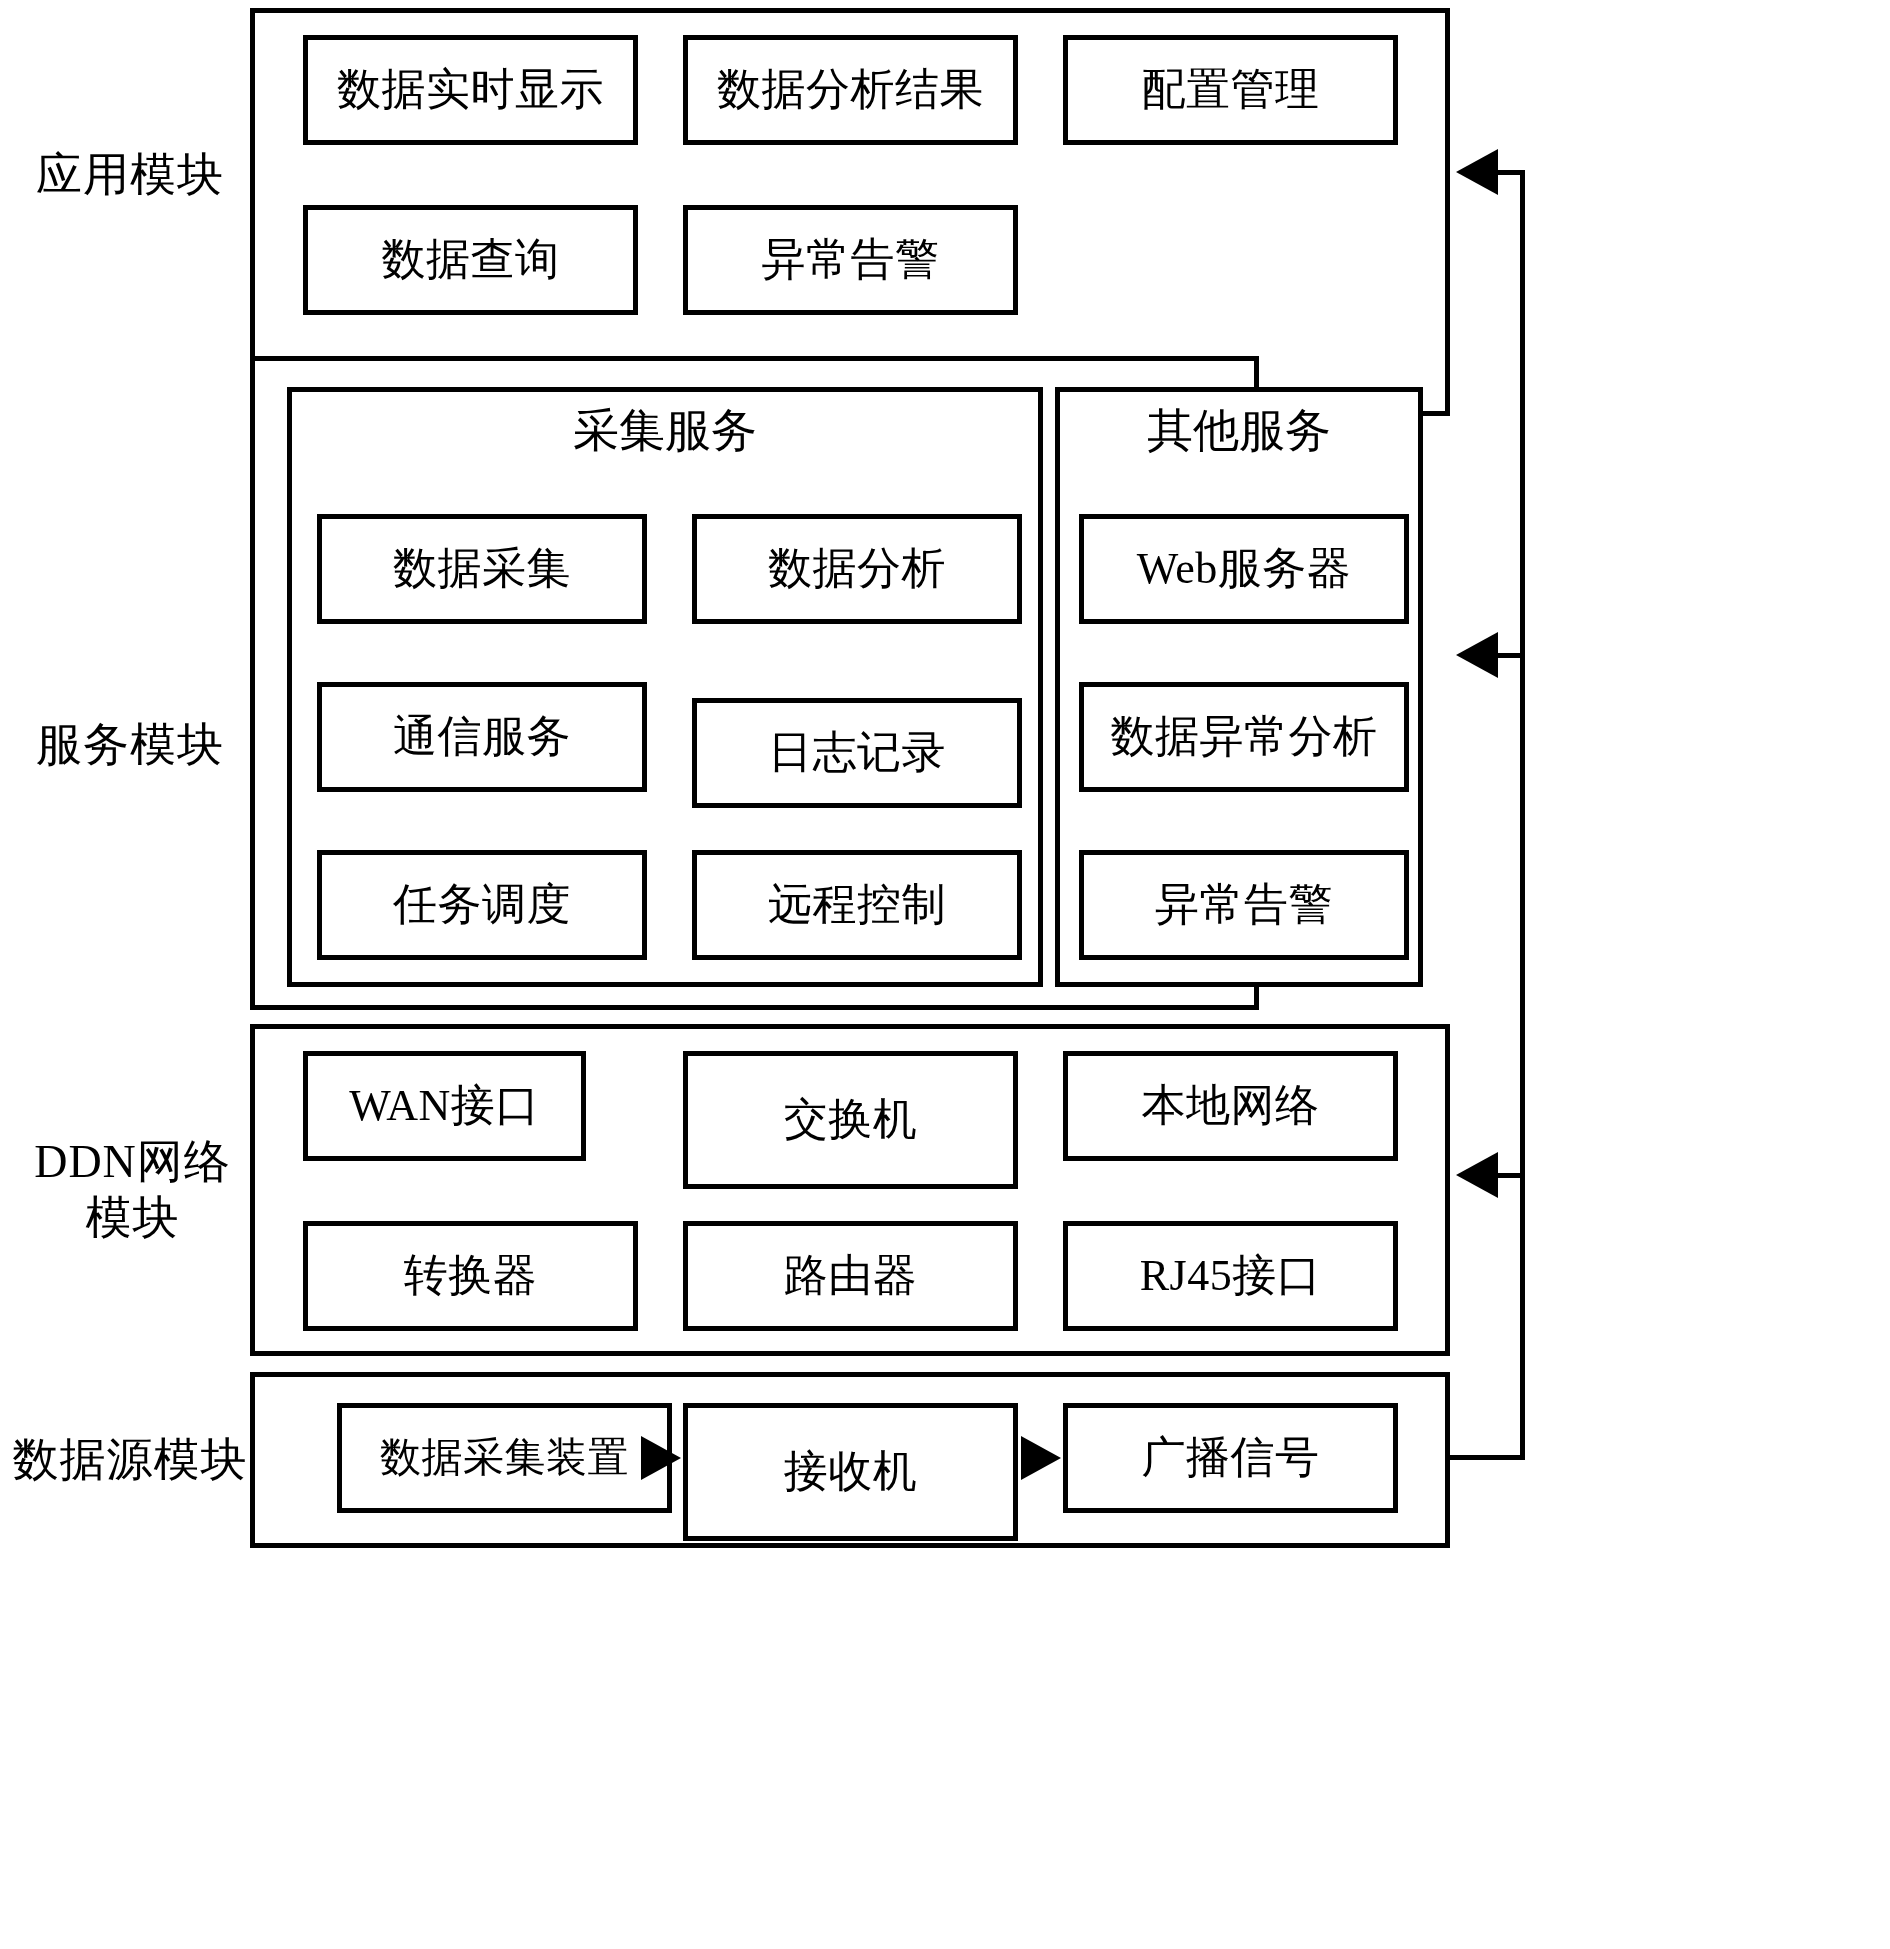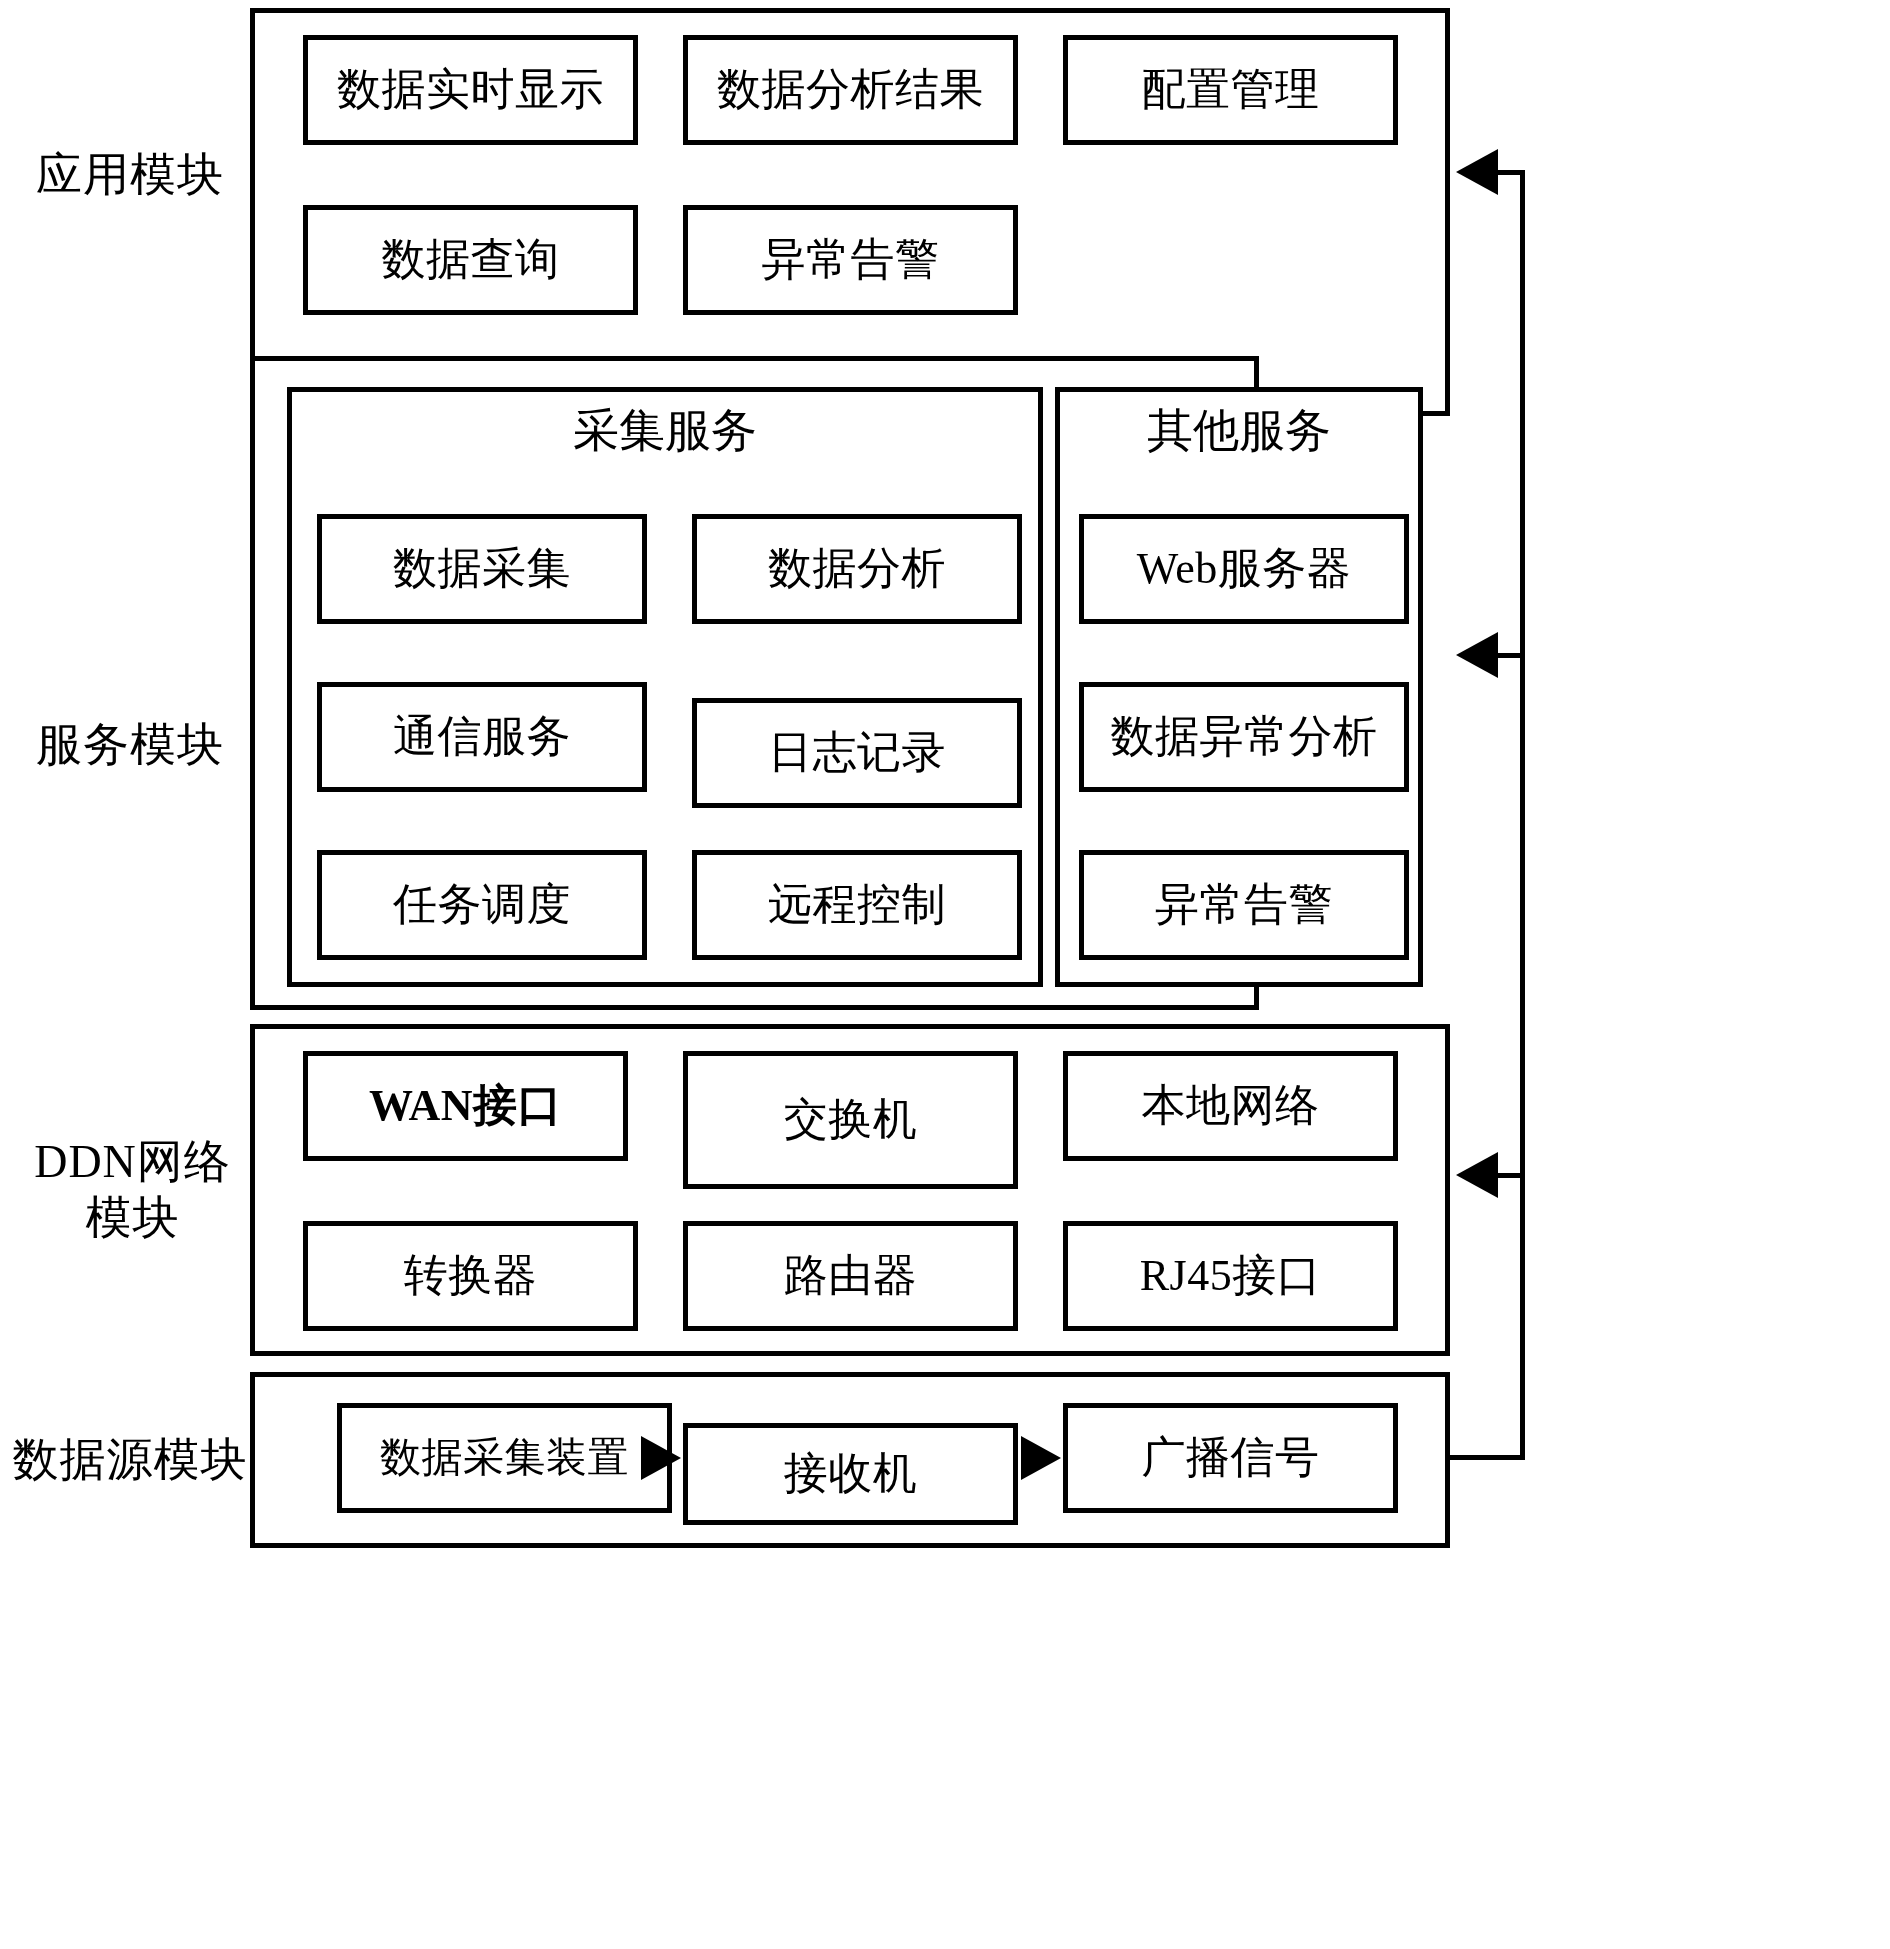--- a/index.html
+++ b/index.html
@@ -128,37 +128,37 @@
       <div class="abs leaf" style="left:19px;top:290px;width:330px;height:110px;">数据异常分析</div>
       <div class="abs leaf" style="left:19px;top:458px;width:330px;height:110px;">异常告警</div>
     </div>
   </div>
 
   <div class="abs module-label" style="left:20px;top:1110px;width:225px;height:160px;">DDN网络
 模块</div>
 
   <div class="abs section-frame" style="left:250px;top:1024px;width:1200px;height:332px;">
 
-    <div class="abs leaf" style="left:48px;top:22px;width:325px;height:110px;font-weight:bold;">WAN接口</div>
+    <div class="abs leaf" style="left:48px;top:22px;width:283px;height:110px;">WAN接口</div>
     <div class="abs leaf" style="left:428px;top:22px;width:335px;height:138px;">交换机</div>
     <div class="abs leaf" style="left:808px;top:22px;width:335px;height:110px;">本地网络</div>
 
     <div class="abs leaf" style="left:48px;top:192px;width:335px;height:110px;">转换器</div>
     <div class="abs leaf" style="left:428px;top:192px;width:335px;height:110px;">路由器</div>
     <div class="abs leaf" style="left:808px;top:192px;width:335px;height:110px;">RJ45接口</div>
   </div>
 
   <div class="abs module-label" style="left:10px;top:1400px;width:240px;height:120px;">数据源模块</div>
 
   <div class="abs section-frame" style="left:250px;top:1372px;width:1200px;height:176px;">
 
     <div class="abs leaf" style="left:48px;top:26px;width:335px;height:110px;font-size:41px;margin-left:34px;">数据采集装置</div>
     <div class="abs arrow-right-inline" style="left:386px;top:59px;"></div>
 
-    <div class="abs leaf" style="left:428px;top:26px;width:335px;height:102px;margin-top:20px;">接收机</div>
+    <div class="abs leaf" style="left:428px;top:26px;width:335px;height:138px;">接收机</div>
     <div class="abs arrow-right-inline" style="left:766px;top:59px;"></div>
 
     <div class="abs leaf" style="left:808px;top:26px;width:335px;height:110px;">广播信号</div>
   </div>
 
   <div class="abs bus-v" style="left:1520px;top:170px;height:1290px;"></div>
 
   <div class="abs bus-h" style="left:1445px;top:1455px;width:80px;"></div>
 
   <div class="abs bus-h" style="left:1498px;top:170px;width:27px;"></div>

